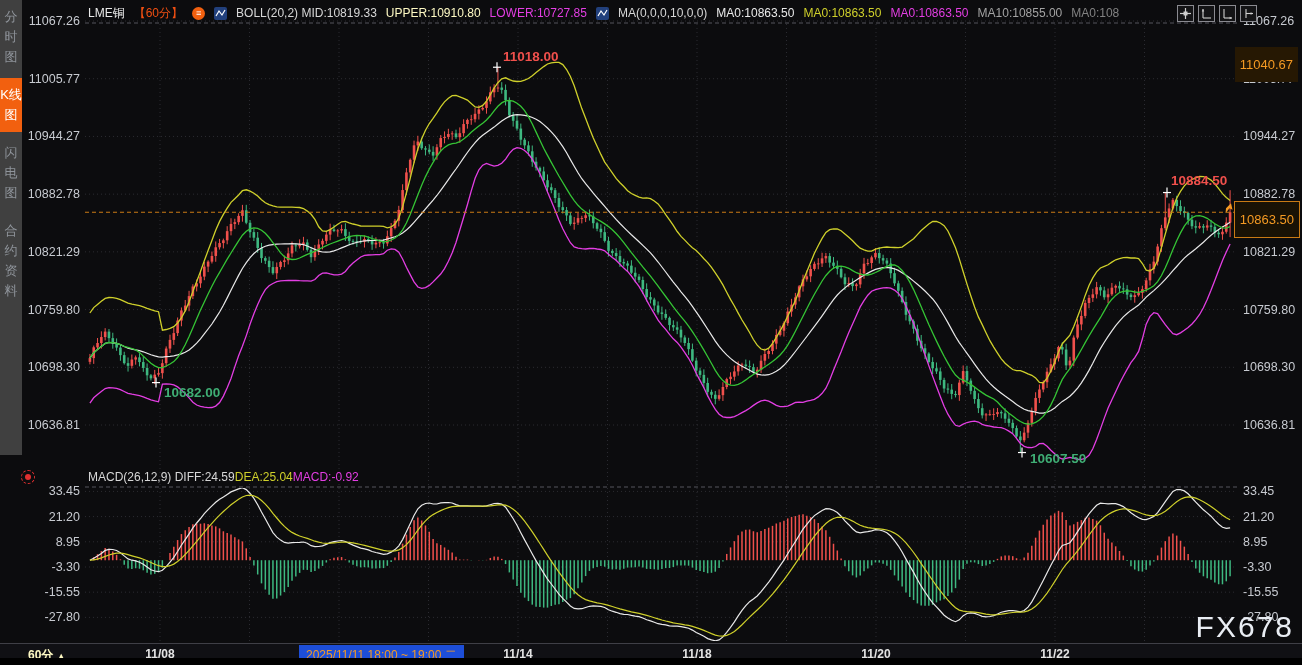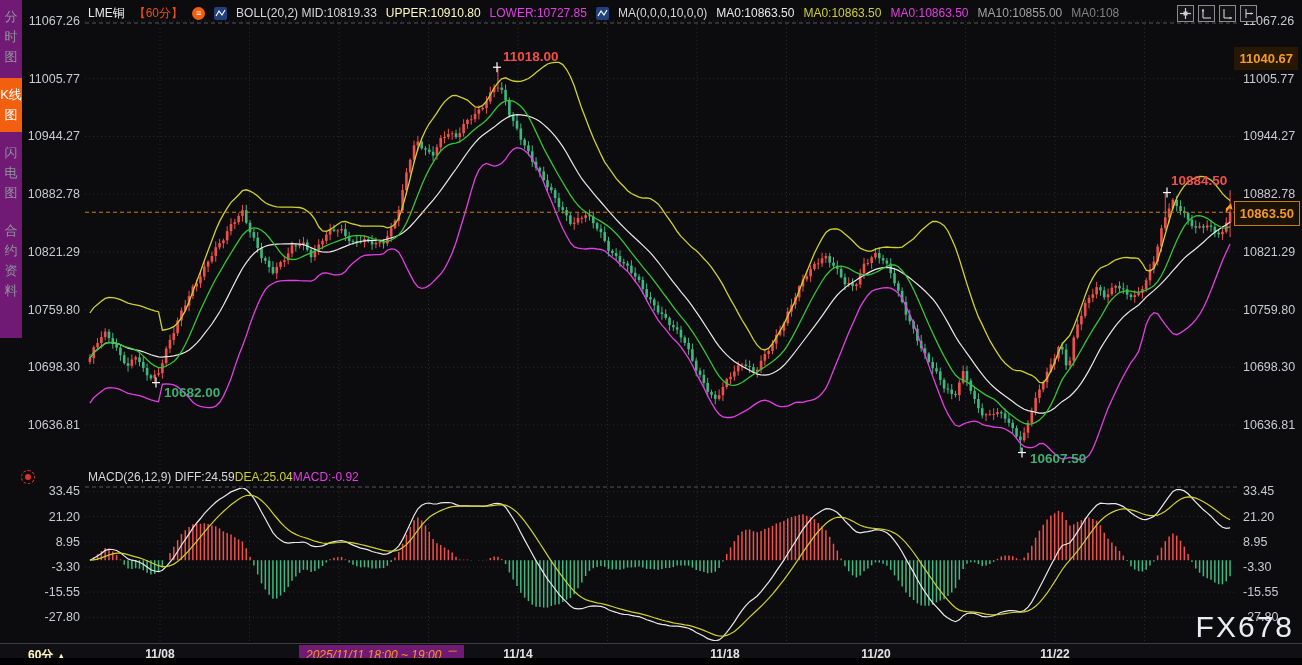--- a/index.html
+++ b/index.html
@@ -1,21 +1,21 @@
 <!DOCTYPE html>
 <html><head>
 <meta charset="utf-8">
 <style>
   * { margin:0; padding:0; box-sizing:border-box; }
   html,body { background:#000; }
   body { font-family:"Liberation Sans", sans-serif; }
   #app { position:relative; width:1302px; height:665px; background:#0c0c0e; overflow:hidden; }
 
   
-  #sidebar { position:absolute; left:0; top:0; width:22px; height:338px; background:#701a75; z-index:30; }
+  #sidebar { position:absolute; left:0; top:0; width:22px; height:455px; background:#404040; z-index:30; }
   .side-tab { width:22px; text-align:center; font-size:13px; line-height:20px; padding:7px 0;
               color:#8f949b; word-break:break-all; cursor:pointer; margin-bottom:4px; }
   .side-tab.active { background:#f2600f; color:#fff; }
 
   
   #legend { position:absolute; left:88px; top:5px; height:16px; display:flex; align-items:center;
             gap:9px; font-size:12px; white-space:nowrap; z-index:20; color:#d7d7d7; }
   #legend .sym { color:#e9e9e9; }
   #legend .period { color:#f04f12; }
   #legend .up { color:#fef9c3; }
@@ -24,21 +24,21 @@
                  align-items:center; justify-content:center; color:#fff; font-size:9px; line-height:9px; cursor:pointer; }
   .mini-chart { width:13px; height:13px; background:#22407c; border-radius:2px; display:inline-block; }
   .mini-chart svg { display:block; }
 
   
   #tr-icons { position:absolute; right:45px; top:5px; display:flex; gap:4px; z-index:25; }
   .tr-btn { width:17px; height:17px; border:1px solid #8a8a90; background:#141416; display:flex;
             align-items:center; justify-content:center; cursor:pointer; }
 
   
-  .badge { position:absolute; z-index:22; font-size:13px; font-weight:bold; padding:4px 5px; }
+  .badge { position:absolute; z-index:22; font-size:13px; font-weight:normal; padding:10px 5px; }
   #badge-high { right:4px; top:47px; color:#f59a23; background:#261803; }
   #badge-last { right:2px; top:201px; color:#f59a23; background:#191205; border:1px solid #c97a14; }
 
   
   #macd-legend { position:absolute; left:88px; top:470px; display:flex; font-size:12px;
                  white-space:nowrap; z-index:20; color:#d7d7d7; }
   #macd-legend .dea { color:#cfd02b; }
   #macd-legend .macd { color:#e33ee3; }
   #target-icon { position:absolute; left:21px; top:470px; width:14px; height:14px; z-index:20;
                  border:1px dashed #e03030; border-radius:50%; }
@@ -48,22 +48,22 @@
   
   #wm { position:absolute; right:8px; top:610px; font-size:30px; color:#e9edf3; letter-spacing:2px;
         z-index:40; }
 
   
   #bottom-bar { position:absolute; left:0; top:643px; width:1302px; height:22px; background:#101014;
                 border-top:1px solid #3f3f46; z-index:35; }
   #bb-period { position:absolute; left:28px; top:3px; color:#fef9c3; font-size:12px; font-weight:bold; cursor:pointer; }
   #bb-period .arr { font-size:9px; }
   .bb-date { position:absolute; top:3px; transform:translateX(-50%); color:#e3e3e3; font-size:12px; font-weight:bold; }
-  #bb-datetime { position:absolute; left:299px; top:1px; background:#701a75; color:#f59a23; font-size:12px;
-                 padding:2px 7px;font-style:italic; }
+  #bb-datetime { position:absolute; left:299px; top:1px; background:#1d4ed8; color:#f59a23; font-size:12px;
+                 padding:2px 7px; }
   #bb-strip { position:absolute; left:0; top:658px; width:1302px; height:7px; background:#000; z-index:36; }
 
   svg text { font-family:"Liberation Sans", sans-serif; }
 </style>
 </head>
 <body>
 
 <div id="app">
 
   <svg id="chart-svg" width="1302" height="665" style="position:absolute;left:0;top:0;z-index:10;">
@@ -1148,19 +1148,19 @@
 
   <div id="wm">FX678</div>
 
   <div id="bottom-bar">
     <span id="bb-period">
       <span>60分</span> <span class="arr">▲</span>
     </span>
     <span id="bb-datetime">2025/11/11 18:00 ~ 19:00 二</span>
   <span class="bb-date" style="left: 160px;">11/08</span>
       <span class="bb-date" style="left: 518px;">11/14</span>
-      <span class="bb-date" style="left: 697px; margin-left: 28px;">11/18</span>
+      <span class="bb-date" style="left: 697px;">11/18</span>
       <span class="bb-date" style="left: 876px;">11/20</span>
       <span class="bb-date" style="left: 1055px;">11/22</span>
     </div>
   <div id="bb-strip"></div>
 
 </div>
 
 </body></html>

